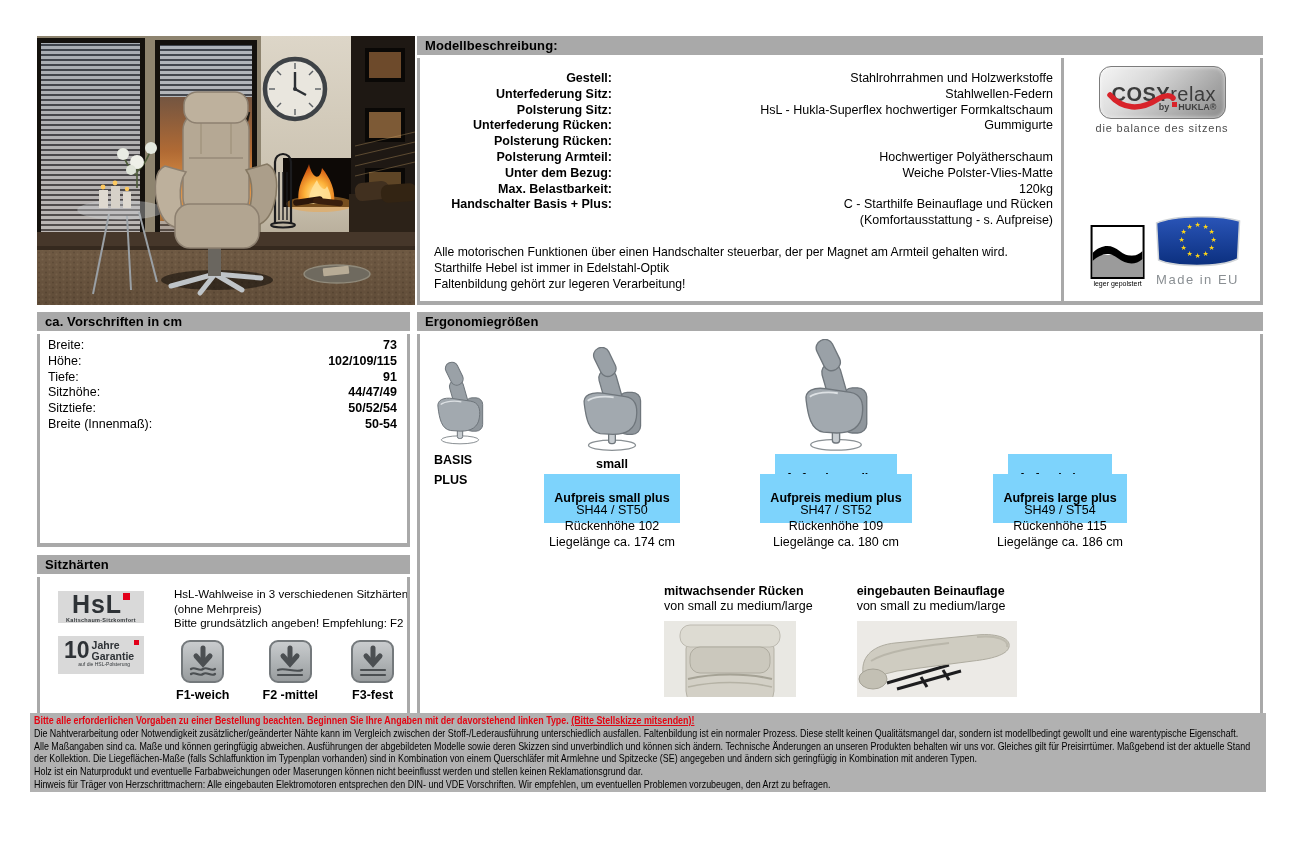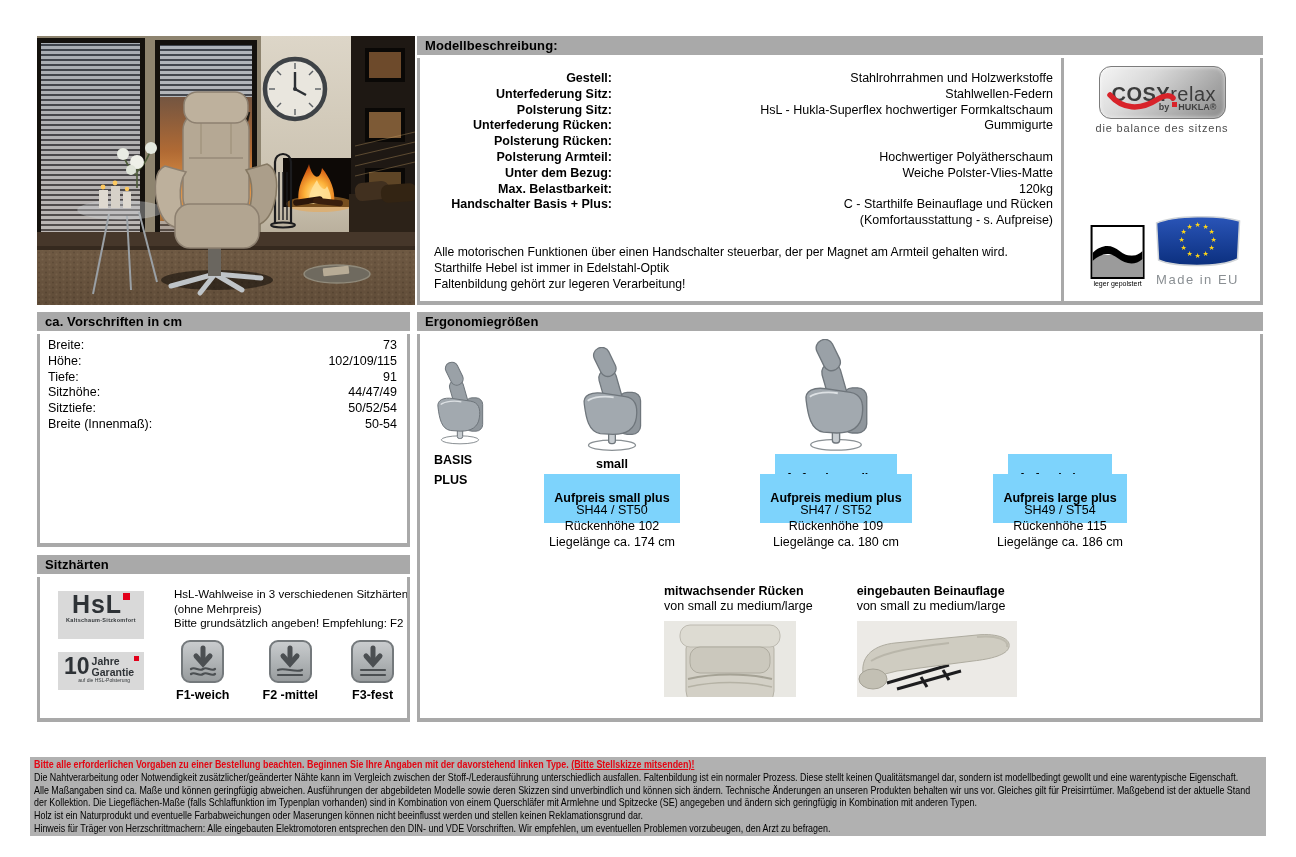--- a/index.html
+++ b/index.html
@@ -46,27 +46,27 @@
   .leger-box { width:54px; height:54px; background:#fff; border:2px solid #000; }
   .leger-caption { font-size:7px; margin-top:1px; }
   .madeineu { text-align:center; }
   .madeineu-caption { font-size:13px; color:#8a8f93; letter-spacing:1.5px; margin-top:-2px; }
 
   
   .mass-panel { left:37px; top:312px; width:373px; height:235px; }
   .mass-body { padding:4px 10px 0 8px; }
   .mass-row { display:flex; font-size:12.5px; line-height:15.8px; }
   .mass-label { flex:1; }
-  .mass-value { text-align:right; }
+  .mass-value { text-align:right;font-weight:bold; }
 
   
   .sitz-panel { left:37px; top:555px; width:373px; height:167px; }
   .sitz-flex { display:flex; padding:8px 0 0 18px; }
   .sitz-logos { width:100px; flex:none; padding-top:6px; }
-  .hsl-logo { width:86px; height:48px; background:#d9d9d9; position:relative; text-align:center; }
+  .hsl-logo { width:86px; height:32px; background:#d9d9d9; position:relative; text-align:center; }
   .hsl-word { font-size:25px; font-weight:800; color:#2e3236; line-height:26px; letter-spacing:1px; }
   .hsl-word .red-sq { display:inline-block; width:7px; height:7px; background:#e2001a; margin-left:1px; margin-bottom:13px; }
   .hsl-sub { font-size:5.5px; color:#33373a; font-weight:bold; letter-spacing:.3px; }
   .garantie-logo { width:86px; height:38px; background:#d9d9d9; margin-top:13px; position:relative; padding:3px 14px 0 6px; }
   .garantie-row { display:flex; align-items:flex-start; }
   .garantie-10 { font-size:23px; font-weight:800; color:#2e3236; line-height:22px; }
   .garantie-words { font-size:10.5px; font-weight:800; color:#2e3236; line-height:10.5px; margin:1px 0 0 2px; }
   .garantie-logo .red-sq { position:absolute; top:4px; right:5px; width:5px; height:5px; background:#e2001a; }
   .garantie-sub { font-size:5px; color:#33373a; text-align:right; margin-top:0px; }
   .sitz-right { margin-left:16px; padding-top:2px; }
@@ -86,21 +86,21 @@
   .ergo-tag-cell { text-align:center; line-height:17px; height:18px; margin-top:2px; }
   .ergo-tag { display:inline-block; font-size:12.5px; font-weight:bold; background:#7dd3fc; padding:16px 10px; }
   .ergo-tag.plain { background:transparent; padding:0; }
   .ergo-details { text-align:center; font-size:12.5px; line-height:16px; margin-top:10px; }
   .ergo-features { display:flex; gap:44px; margin:34px 0 0 244px; }
   .feature-title { font-size:12.5px; font-weight:bold; line-height:15px; }
   .feature-sub { font-size:12.5px; line-height:15px; }
   .feature-photo { margin-top:7px; }
 
   
-  .disclaimer { position:absolute; left:30px; top:757px; width:1236px; height:79px;
+  .disclaimer { position:absolute; left:30px; top:713px; width:1236px; height:79px;
                 background:#b1b1b1; overflow:hidden; padding:2px 0 0 4px; }
   .disclaimer-inner { width:1438px; transform:scaleX(0.857); transform-origin:0 0;
                       font-size:10.4px; line-height:12.8px; }
   .disc-red { color:#e30613; font-weight:bold; }
   .disc-link { color:#e30613; font-weight:bold; text-decoration:underline; cursor:pointer; }
 </style>
 </head>
 <body>
 
 <div class="page">

